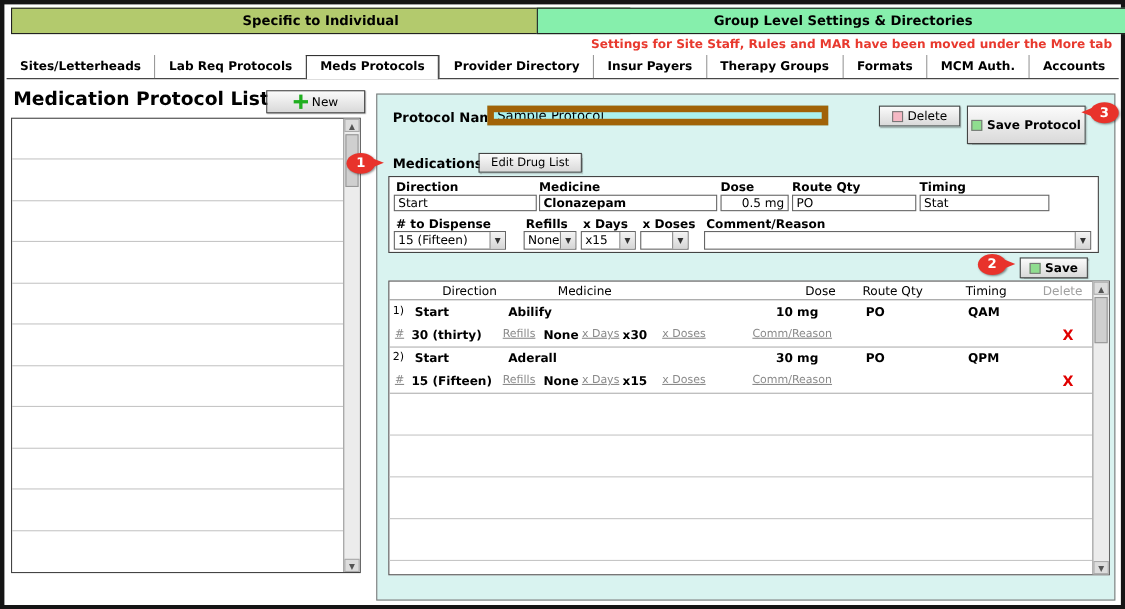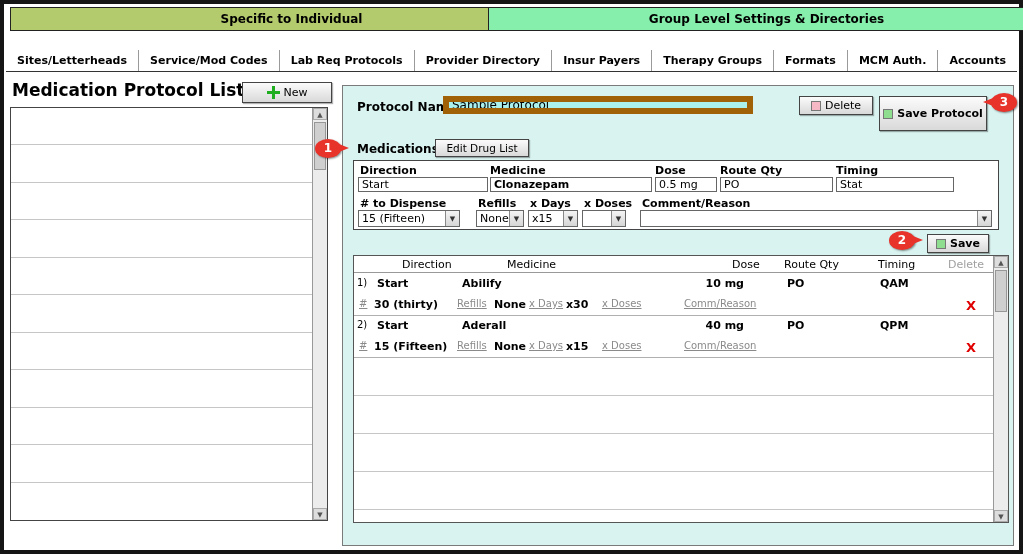--- a/index.html
+++ b/index.html
@@ -111,25 +111,26 @@
   .lb-hash{left:5px}.lb-disp{left:20px}.lb-refl{left:103px}.lb-refv{left:140px}
   .lb-xdl{left:175px}.lb-xdv{left:212px}.lb-xsl{left:248px}.lb-cml{left:330px}.lb-x{left:612px}
 </style>
 </head>
 <body>
 
 <div class="screen">
 
   <div class="toptab individual">Specific to Individual</div>
   <div class="toptab group">Group Level Settings &amp; Directories</div>
+  <div class="notice">Settings for Site Staff, Rules and MAR have been moved under the More tab</div>
 
   <div class="nav-strip">
     <div class="nav-tab">Sites/Letterheads</div>
-    <div class="nav-tab">Service/Mod Codes</div>
     <div class="nav-tab">Lab Req Protocols</div>
+    <div class="nav-tab active">Meds Protocols</div>
     <div class="nav-tab">Provider Directory</div>
     <div class="nav-tab">Insur Payers</div>
     <div class="nav-tab">Therapy Groups</div>
     <div class="nav-tab">Formats</div>
     <div class="nav-tab">MCM Auth.</div>
     <div class="nav-tab">Accounts</div>
 
   </div>
 
   <div class="left-title">Medication Protocol List</div>
@@ -182,21 +183,21 @@
 
     <div class="form-box">
       <span class="flabel" style="left:6px; top:3px;">Direction</span>
       <span class="flabel" style="left:136px; top:3px;">Medicine</span>
       <span class="flabel" style="left:301px; top:3px;">Dose</span>
       <span class="flabel" style="left:366px; top:3px;">Route Qty</span>
       <span class="flabel" style="left:482px; top:3px;">Timing</span>
 
       <input class="tin" style="left: 4px; top: 16px; width: 130px;" value="Start">
       <input class="tin boldv" style="left: 136px; top: 16px; width: 162px;" value="Clonazepam">
-      <input class="tin" style="left: 301px; top: 16px; width: 62px;" value="0.5 mg">
+      <input class="tin" style="left: 301px; top: 16px; width: 62px; text-align: right;" value="0.5 mg">
       <input class="tin" style="left: 366px; top: 16px; width: 113px;" value="PO">
       <input class="tin" style="left: 482px; top: 16px; width: 118px;" value="Stat">
 
       <span class="flabel" style="left:6px; top:36px;"># to Dispense</span>
       <span class="flabel" style="left:124px; top:36px;">Refills</span>
       <span class="flabel" style="left:176px; top:36px;">x Days</span>
       <span class="flabel" style="left:230px; top:36px;">x Doses</span>
       <span class="flabel" style="left:288px; top:36px;">Comment/Reason</span>
 
       <div class="combo" style="left:4px; top:49px; width:102px;">
@@ -259,21 +260,21 @@
             <span class="lnk lb-cml">Comm/Reason</span>
             <span class="delx lb-x">X</span>
           </div>
         </div>
 
         <div class="med-row">
           <div class="row-line">
             <span class="rn la-num">2)</span>
             <span class="bv la-dir">Start</span>
             <span class="bv la-med">Aderall</span>
-            <span class="bv la-dose">40 mg</span>
+            <span class="bv la-dose">30 mg</span>
             <span class="bv la-route">PO</span>
             <span class="bv la-time">QPM</span>
           </div>
           <div class="row-line">
             <span class="lnk lb-hash">#</span>
             <span class="bv lb-disp">15 (Fifteen)</span>
             <span class="lnk lb-refl">Refills</span>
             <span class="bv lb-refv">None</span>
             <span class="lnk lb-xdl">x Days</span>
             <span class="bv lb-xdv">x15</span>

